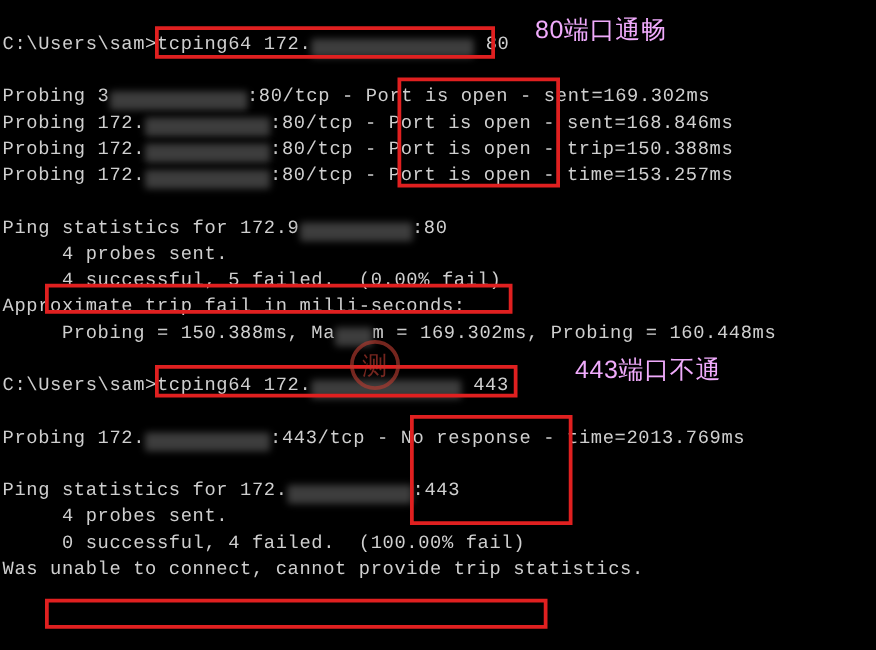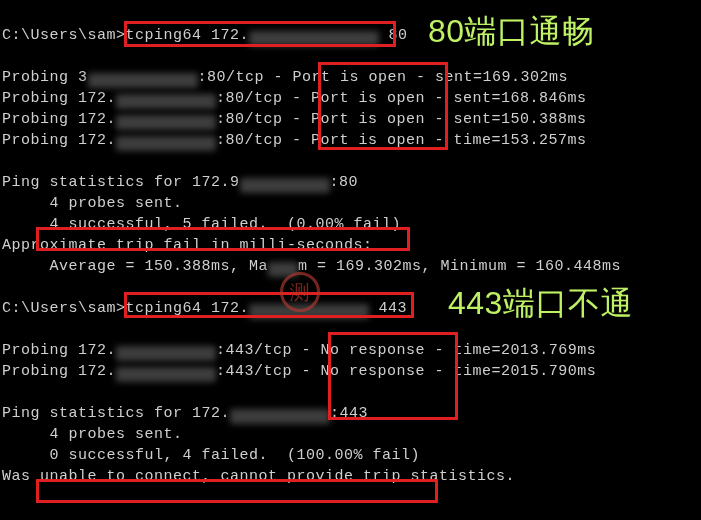--- a/index.html
+++ b/index.html
@@ -1,69 +1,68 @@
 <!DOCTYPE html>
 <html><head>
 <meta charset="utf-8">
 <style>
   html,body{margin:0;padding:0;background:#000;width:701px;height:520px;overflow:hidden;}
   body{font-family:"Consolas","Courier New",monospace;font-size:15px;color:#cfcfcf;letter-spacing:0.5px;position:relative;}
   .term{position:relative;padding:4px 2px;line-height:21px;}
   .line{white-space:pre;}
   .blur{display:inline-block;vertical-align:bottom;height:15px;background:#3d3d3d;filter:blur(3px);border-radius:2px;}
   .box{position:absolute;border:3px solid #e02020;box-sizing:border-box;pointer-events:none;}
-  .annot{position:absolute;color:#bef264;font-family:"Microsoft YaHei","SimSun",sans-serif;font-size:32px;font-weight:400;pointer-events:none;}
+  .annot{position:absolute;color:#f0abfc;font-family:"Microsoft YaHei","SimSun",sans-serif;font-size:20px;font-weight:400;pointer-events:none;}
   .wm{position:absolute;left:280px;top:272px;pointer-events:none;opacity:0.65;}
   .wm .dot{width:34px;height:34px;border:3px solid #b43a2f;border-radius:50%;display:inline-flex;align-items:center;justify-content:center;color:#b43a2f;font-family:"SimSun",sans-serif;font-size:20px;background:rgba(0,0,0,0.0);}
 </style>
 </head>
 <body>
 
 <div class="term">
   <div class="line"> </div>
 
   <div class="line"><span>C:\Users\sam&gt;</span><span>tcping64 172.</span><span class="blur" style="width:130px"></span><span> 80</span></div>
 
   <div class="line"> </div>
 
   <div class="line"><span>Probing</span> <span>3</span><span class="blur" style="width:110px"></span><span>:80/tcp - </span><span>Port is open</span><span> - sent=169.302ms</span></div>
   <div class="line"><span>Probing</span> <span>172.</span><span class="blur" style="width:100px"></span><span>:80/tcp - </span><span>Port is open</span><span> - sent=168.846ms</span></div>
-  <div class="line"><span>Probing</span> <span>172.</span><span class="blur" style="width:100px"></span><span>:80/tcp - </span><span>Port is open</span><span> - sent=150.388ms</span></div>
+  <div class="line"><span>Probing</span> <span>172.</span><span class="blur" style="width:100px"></span><span>:80/tcp - </span><span>Port is open</span><span> - trip=150.388ms</span></div>
   <div class="line"><span>Probing</span> <span>172.</span><span class="blur" style="width:100px"></span><span>:80/tcp - </span><span>Port is open</span><span> - time=153.257ms</span></div>
 
   <div class="line"> </div>
 
   <div class="line"><span>Ping statistics for 172.9</span><span class="blur" style="width:90px"></span><span>:80</span></div>
   <div class="line">     4 probes sent.</div>
   <div class="line">     4 successful, 5 failed.  (0.00% fail)</div>
   <div class="line">Approximate trip fail in milli-seconds:</div>
-  <div class="line"><span>     Average = 150.388ms, Ma</span><span class="blur" style="width:30px"></span><span>m = 169.302ms, Minimum = 160.448ms</span></div>
+  <div class="line"><span>     Probing = 150.388ms, Ma</span><span class="blur" style="width:30px"></span><span>m = 169.302ms, Probing = 160.448ms</span></div>
 
   <div class="line"> </div>
 
   <div class="line"><span>C:\Users\sam&gt;</span><span>tcping64 172.</span><span class="blur" style="width:120px"></span><span> 443</span></div>
 
   <div class="line"> </div>
 
   <div class="line"><span>Probing</span> <span>172.</span><span class="blur" style="width:100px"></span><span>:443/tcp - </span><span>No response</span><span> - time=2013.769ms</span></div>
-  <div class="line"><span>Probing</span> <span>172.</span><span class="blur" style="width:100px"></span><span>:443/tcp - </span><span>No response</span><span> - time=2015.790ms</span></div>
 
   <div class="line"> </div>
 
   <div class="line"><span>Ping statistics for 172.</span><span class="blur" style="width:100px"></span><span>:443</span></div>
   <div class="line">     4 probes sent.</div>
   <div class="line">     0 successful, 4 failed.  (100.00% fail)</div>
   <div class="line">Was unable to connect, cannot provide trip statistics.</div>
 </div>
 
 <div class="box" style="left:124px;top:21px;width:272px;height:26px"></div>
 <div class="box" style="left:318px;top:62px;width:130px;height:88px"></div>
 <div class="box" style="left:36px;top:227px;width:374px;height:24px"></div>
 <div class="box" style="left:124px;top:292px;width:290px;height:26px"></div>
 <div class="box" style="left:328px;top:332px;width:130px;height:88px"></div>
 <div class="box" style="left:36px;top:479px;width:402px;height:24px"></div>
 
 <div class="annot" style="left:428px;top:10px">80端口通畅</div>
-<div class="annot" style="left:448px;top:282px">443端口不通</div>
+<div class="annot" style="left:460px;top:282px">443端口不通</div>
 
 <div class="wm">
   <span class="dot">测</span>
 </div>
 
 </body></html>

